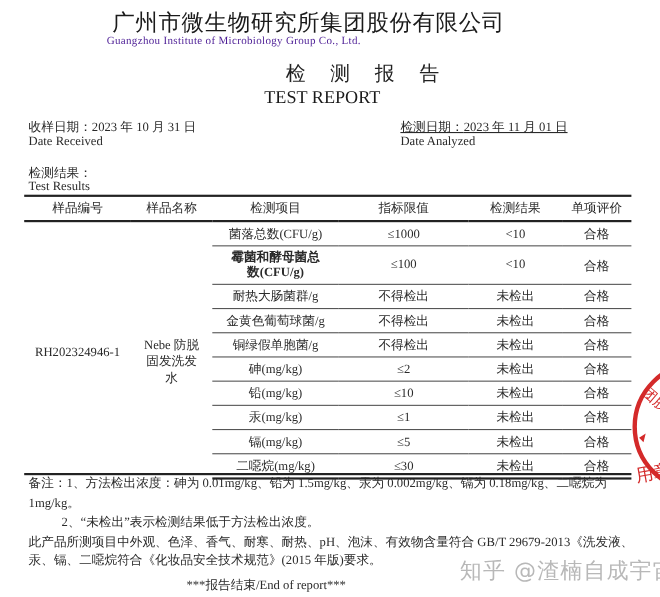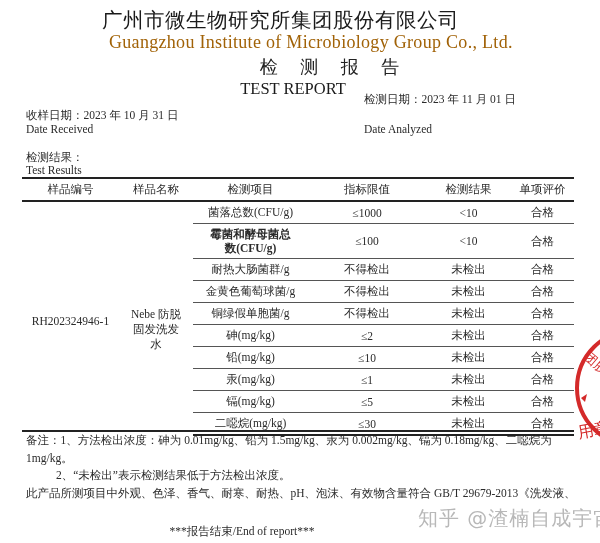--- a/index.html
+++ b/index.html
@@ -1,20 +1,20 @@
 <!DOCTYPE html>
 <html><head>
 <meta charset="utf-8">
 <style>
   html, body { margin: 0; padding: 0; background: #ffffff; }
   body { width: 600px; height: 543px; position: relative; overflow: hidden;
          font-family: "Liberation Serif", "DejaVu Serif", serif; color: #222; }
   .abs { position: absolute; }
   .company-cn { left: 102px; top: 6px; font-size: 20.5px; letter-spacing: 0.5px; color: #1a1a1a; white-space: nowrap; }
-  .company-en { left: 109px; top: 32px; font-size: 18px; color: #a16207; white-space: nowrap; letter-spacing: 0.3px; }
+  .company-en { left: 97px; top: 32px; font-size: 10px; color: #4c1d95; white-space: nowrap; letter-spacing: 0.3px; }
   .title-cn { left: 0; width: 600px; text-align: center; top: 55px; font-size: 18px; letter-spacing: 9px; padding-left: 0; margin-left: 42px; }
   .title-cn span { margin-left: -16px; }
   .title-en { left: 0; width: 600px; text-align: center; top: 79px; font-size: 16.5px; color: #1a1a1a; margin-left: -7px; }
   .small { font-size: 11.5px; color: #2a2a2a; white-space: nowrap; }
   .hr-thick { height: 2px; background: #222; left: 22px; width: 552px; }
   table.results { position: absolute; left: 22px; top: 178px; width: 552px; border-collapse: collapse;
                   font-size: 11.5px; color: #2a2a2a; }
   table.results td, table.results th { text-align: center; padding: 0; font-weight: normal; }
   table.results th { height: 22px; }
   .col-id { width: 97px; }
@@ -43,21 +43,21 @@
 <div class="abs company-cn">广州市微生物研究所集团股份有限公司</div>
 <div class="abs company-en">Guangzhou Institute of Microbiology Group Co., Ltd.</div>
 <div class="abs title-cn"><span>检 测 报 告</span></div>
 <div class="abs title-en">TEST REPORT</div>
 
 <div class="abs small" style="left:26px; top:108px;">
   <span>收样日期：</span><span>2023 年 10 月 31 日</span>
 </div>
 <div class="abs small" style="left:26px; top:123px;text-align:right;">Date Received</div>
 
-<div class="abs small" style="left:364px; top:92px;">
+<div class="abs small" style="left:364px; top:108px;text-decoration:underline;">
   <span>检测日期：</span><span>2023 年 11 月 01 日</span>
 </div>
 <div class="abs small" style="left:364px; top:123px;">Date Analyzed</div>
 
 <div class="abs small" style="left:26px; top:150px;">检测结果：</div>
 <div class="abs small" style="left:26px; top:164px;">Test Results</div>
 
 <div class="abs hr-thick" style="top:177px;"></div>
 
 <table class="results">
@@ -143,20 +143,21 @@
 </tbody>
   </table>
 
 <div class="abs hr-thick" style="top:430px;"></div>
 
 <div class="abs notes">
   <p>备注：1、方法检出浓度：砷为 0.01mg/kg、铅为 1.5mg/kg、汞为 0.002mg/kg、镉为 0.18mg/kg、二噁烷为</p>
   <p>1mg/kg。</p>
   <p class="indent">2、“未检出”表示检测结果低于方法检出浓度。</p>
   <p>此产品所测项目中外观、色泽、香气、耐寒、耐热、pH、泡沫、有效物含量符合 GB/T 29679-2013《洗发液、</p>
+  <p>汞、镉、二噁烷符合《化妆品安全技术规范》(2015 年版)要求。</p>
 </div>
 
 <div class="abs end">***报告结束/End of report***</div>
 <div class="abs watermark">知乎 @渣楠自成宇宙</div>
 
 <div class="abs stamp">
   <svg width="90" height="130" viewBox="0 0 90 130">
     <circle cx="62" cy="70" r="58" fill="none" stroke="#d42a2a" stroke-width="4"></circle>
     <text x="6" y="120" fill="#d42a2a" font-size="16" font-family="DejaVu Serif, serif" transform="rotate(-10 6 120)">用章</text>
     <text x="10" y="40" fill="#d42a2a" font-size="13" font-family="DejaVu Serif, serif" transform="rotate(40 10 40)">团股</text>

